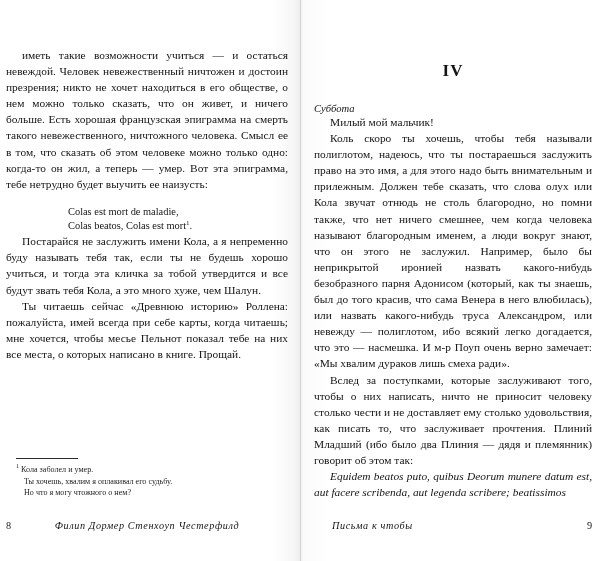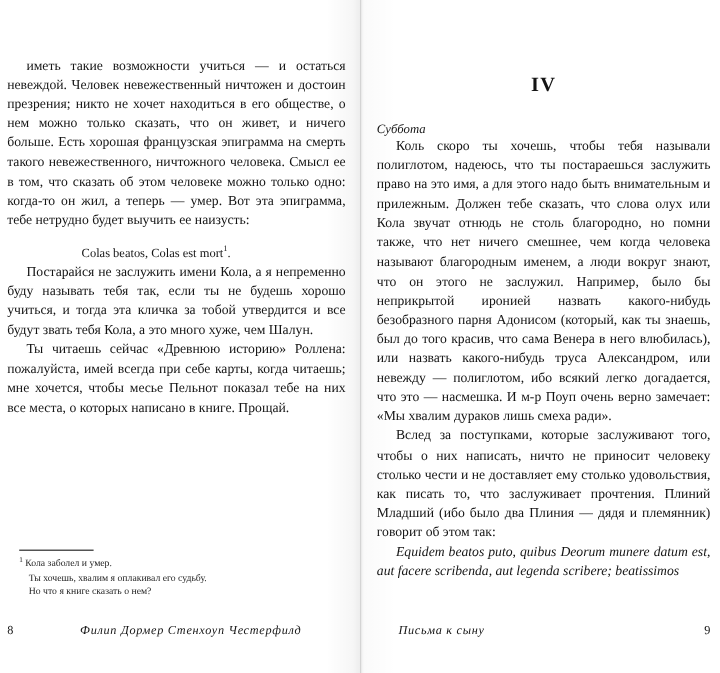--- a/index.html
+++ b/index.html
@@ -132,21 +132,21 @@
   .foot {
     position: absolute;
     bottom: 30px;
     font-size: 10.2px;
   }
   .foot-left-num {
     left: 6px;
     bottom: 30px;
   }
   .foot-left-title {
-    left: 12px;
+    left: 0;
     width: 294px;
     text-align: center;
     font-style: italic;
     letter-spacing: 0.6px;
     bottom: 30px;
   }
   .foot-right-title {
     left: 32px;
     font-style: italic;
     letter-spacing: 0.6px;
@@ -191,52 +191,54 @@
 <body>
 
 <div id="spread">
 
   <div class="page page-left">
     <div class="textblock">
 
       <p class="para">иметь такие возможности учиться — и остаться невеждой. Человек невежественный ничтожен и достоин презрения; никто не хочет находиться в его обществе, о нем можно только сказать, что он жи­вет, и ничего больше. Есть хорошая французская эпиграмма на смерть такого невежественного, ни­чтожного человека. Смысл ее в том, что сказать об этом человеке можно только одно: когда-то он жил, а теперь — умер. Вот эта эпиграмма, тебе не­трудно будет выучить ее наизусть:</p>
 
       <div class="verse">
+        <div class="vline">Colas est mort de maladie,</div>
         <div class="vline"><span>Colas beatos, Colas est mort</span><sup class="fnmark">1</sup><span>.</span></div>
       </div>
 
       <p class="para after-verse">Постарайся не заслужить имени Кола, а я не­пременно буду называть тебя так, если ты не бу­дешь хорошо учиться, и тогда эта кличка за тобой утвердится и все будут звать тебя Кола, а это мно­го хуже, чем Шалун.</p>
       <p class="para">Ты читаешь сейчас «Древнюю историю» Рол­лена: пожалуйста, имей всегда при себе карты, когда читаешь; мне хочется, чтобы месье Пельнот показал тебе на них все места, о которых написа­но в книге. Прощай.</p>
     </div>
 
     <div class="footnote-zone">
       <div class="footnote-rule"></div>
       <div class="footnote">
         <div class="fnline first"><sup>1</sup> <span>Кола заболел и умер.</span></div>
         <div class="fnline">Ты хочешь, хвалим я оплакивал его судьбу.</div>
-        <div class="fnline">Но что я книге сказать о нем?</div>
+        <div class="fnline">Но что я могу чтожного о нем?</div>
       </div>
     </div>
 
     <div class="foot foot-left-num">8</div>
     <div class="foot foot-left-title">Филип Дормер Стенхоуп Честерфилд</div>
   </div>
 
   <div class="page page-right">
     <div class="textblock">
 
       <div class="chapter-num">IV</div>
       <div class="dateline">Суббота</div>
 
+      <p class="para salutation">Милый мой мальчик!</p>
 
       <p class="para body-start">Коль скоро ты хочешь, чтобы тебя называли полиглотом, надеюсь, что ты постараешься заслу­жить право на это имя, а для этого надо быть вни­мательным и прилежным. Должен тебе сказать, что слова олух или Кола звучат отнюдь не столь бла­городно, но помни также, что нет ничего смешнее, чем когда человека называют благородным именем, а люди вокруг знают, что он этого не заслужил. Например, было бы неприкрытой иронией назвать какого-нибудь безобразного парня Адонисом (ко­торый, как ты знаешь, был до того красив, что сама Венера в него влюбилась), или назвать како­го-нибудь труса Александром, или невежду — по­лиглотом, ибо всякий легко догадается, что это — насмешка. И м-р Поуп очень верно замечает: «Мы хвалим дураков лишь смеха ради».</p>
       <p class="para">Вслед за поступками, которые заслуживают того, чтобы о них написать, ничто не приносит человеку столько чести и не доставляет ему столь­ко удовольствия, как писать то, что заслуживает прочтения. Плиний Младший (ибо было два Пли­ния — дядя и племянник) говорит об этом так:</p>
       <p class="para latin">Equidem beatos puto, quibus Deorum munere datum est, aut facere scribenda, aut legenda scribere; beatissimos</p>
     </div>
 
-    <div class="foot foot-right-title">Письма к сыну</div>
+    <div class="foot foot-right-title">Письма к чтобы</div>
     <div class="foot foot-right-num">9</div>
   </div>
 
   <div class="gutter"></div>
   <div class="gutter-seam"></div>
 
 </div>
 
 </body></html>

